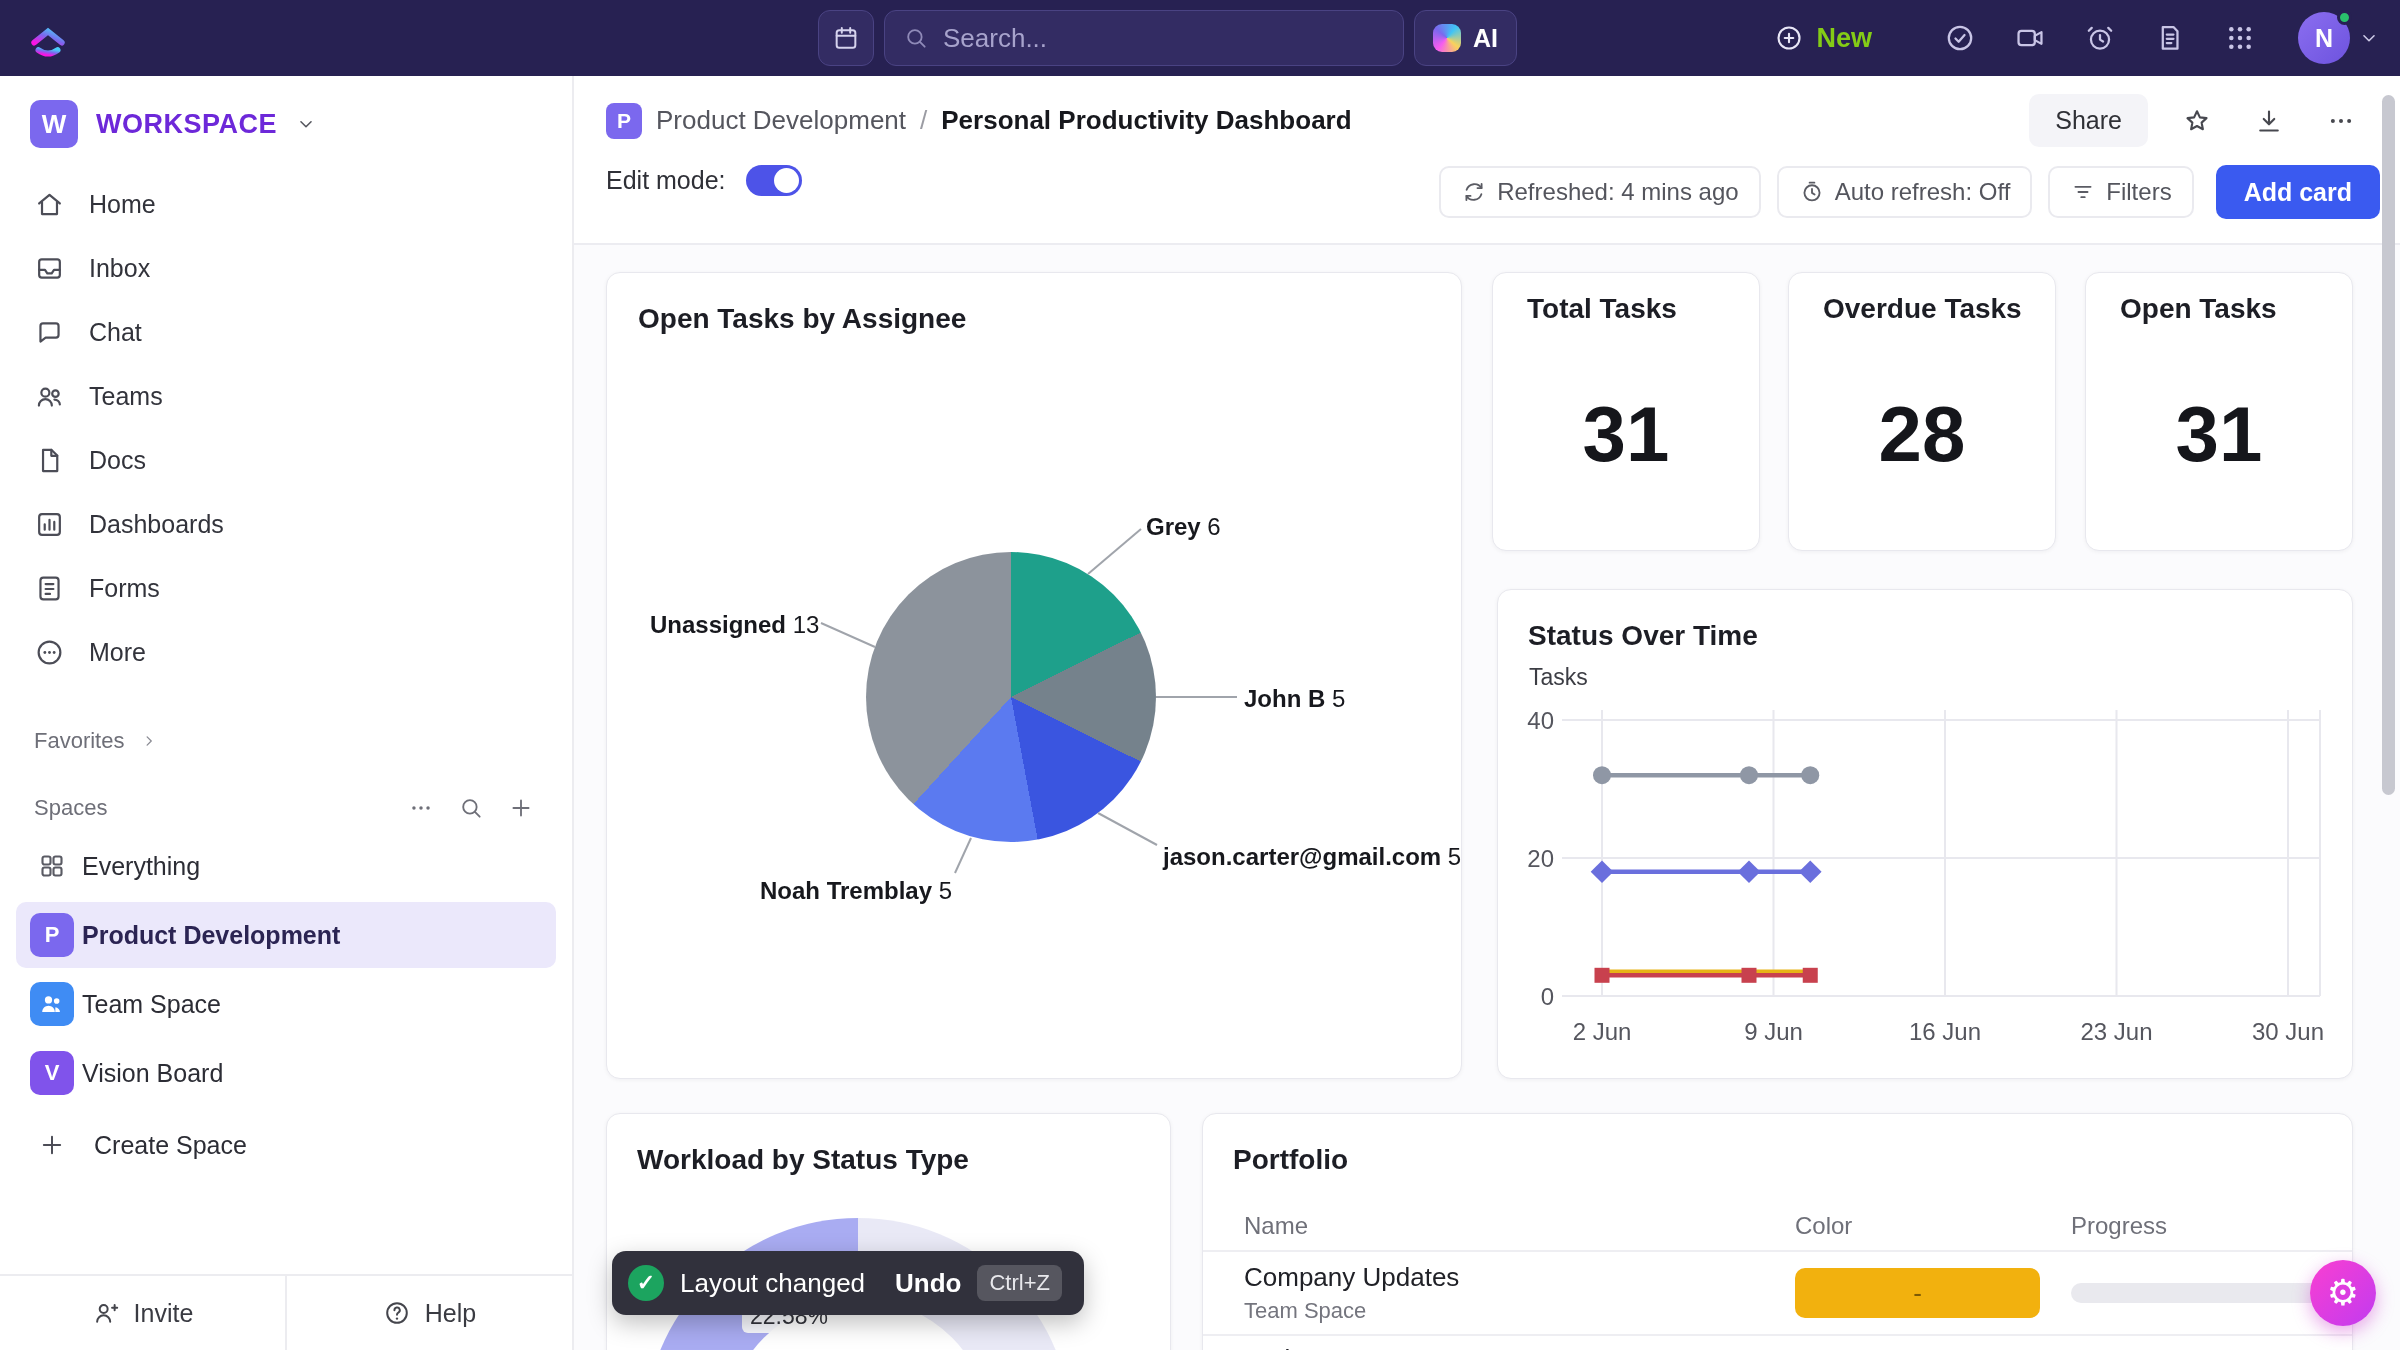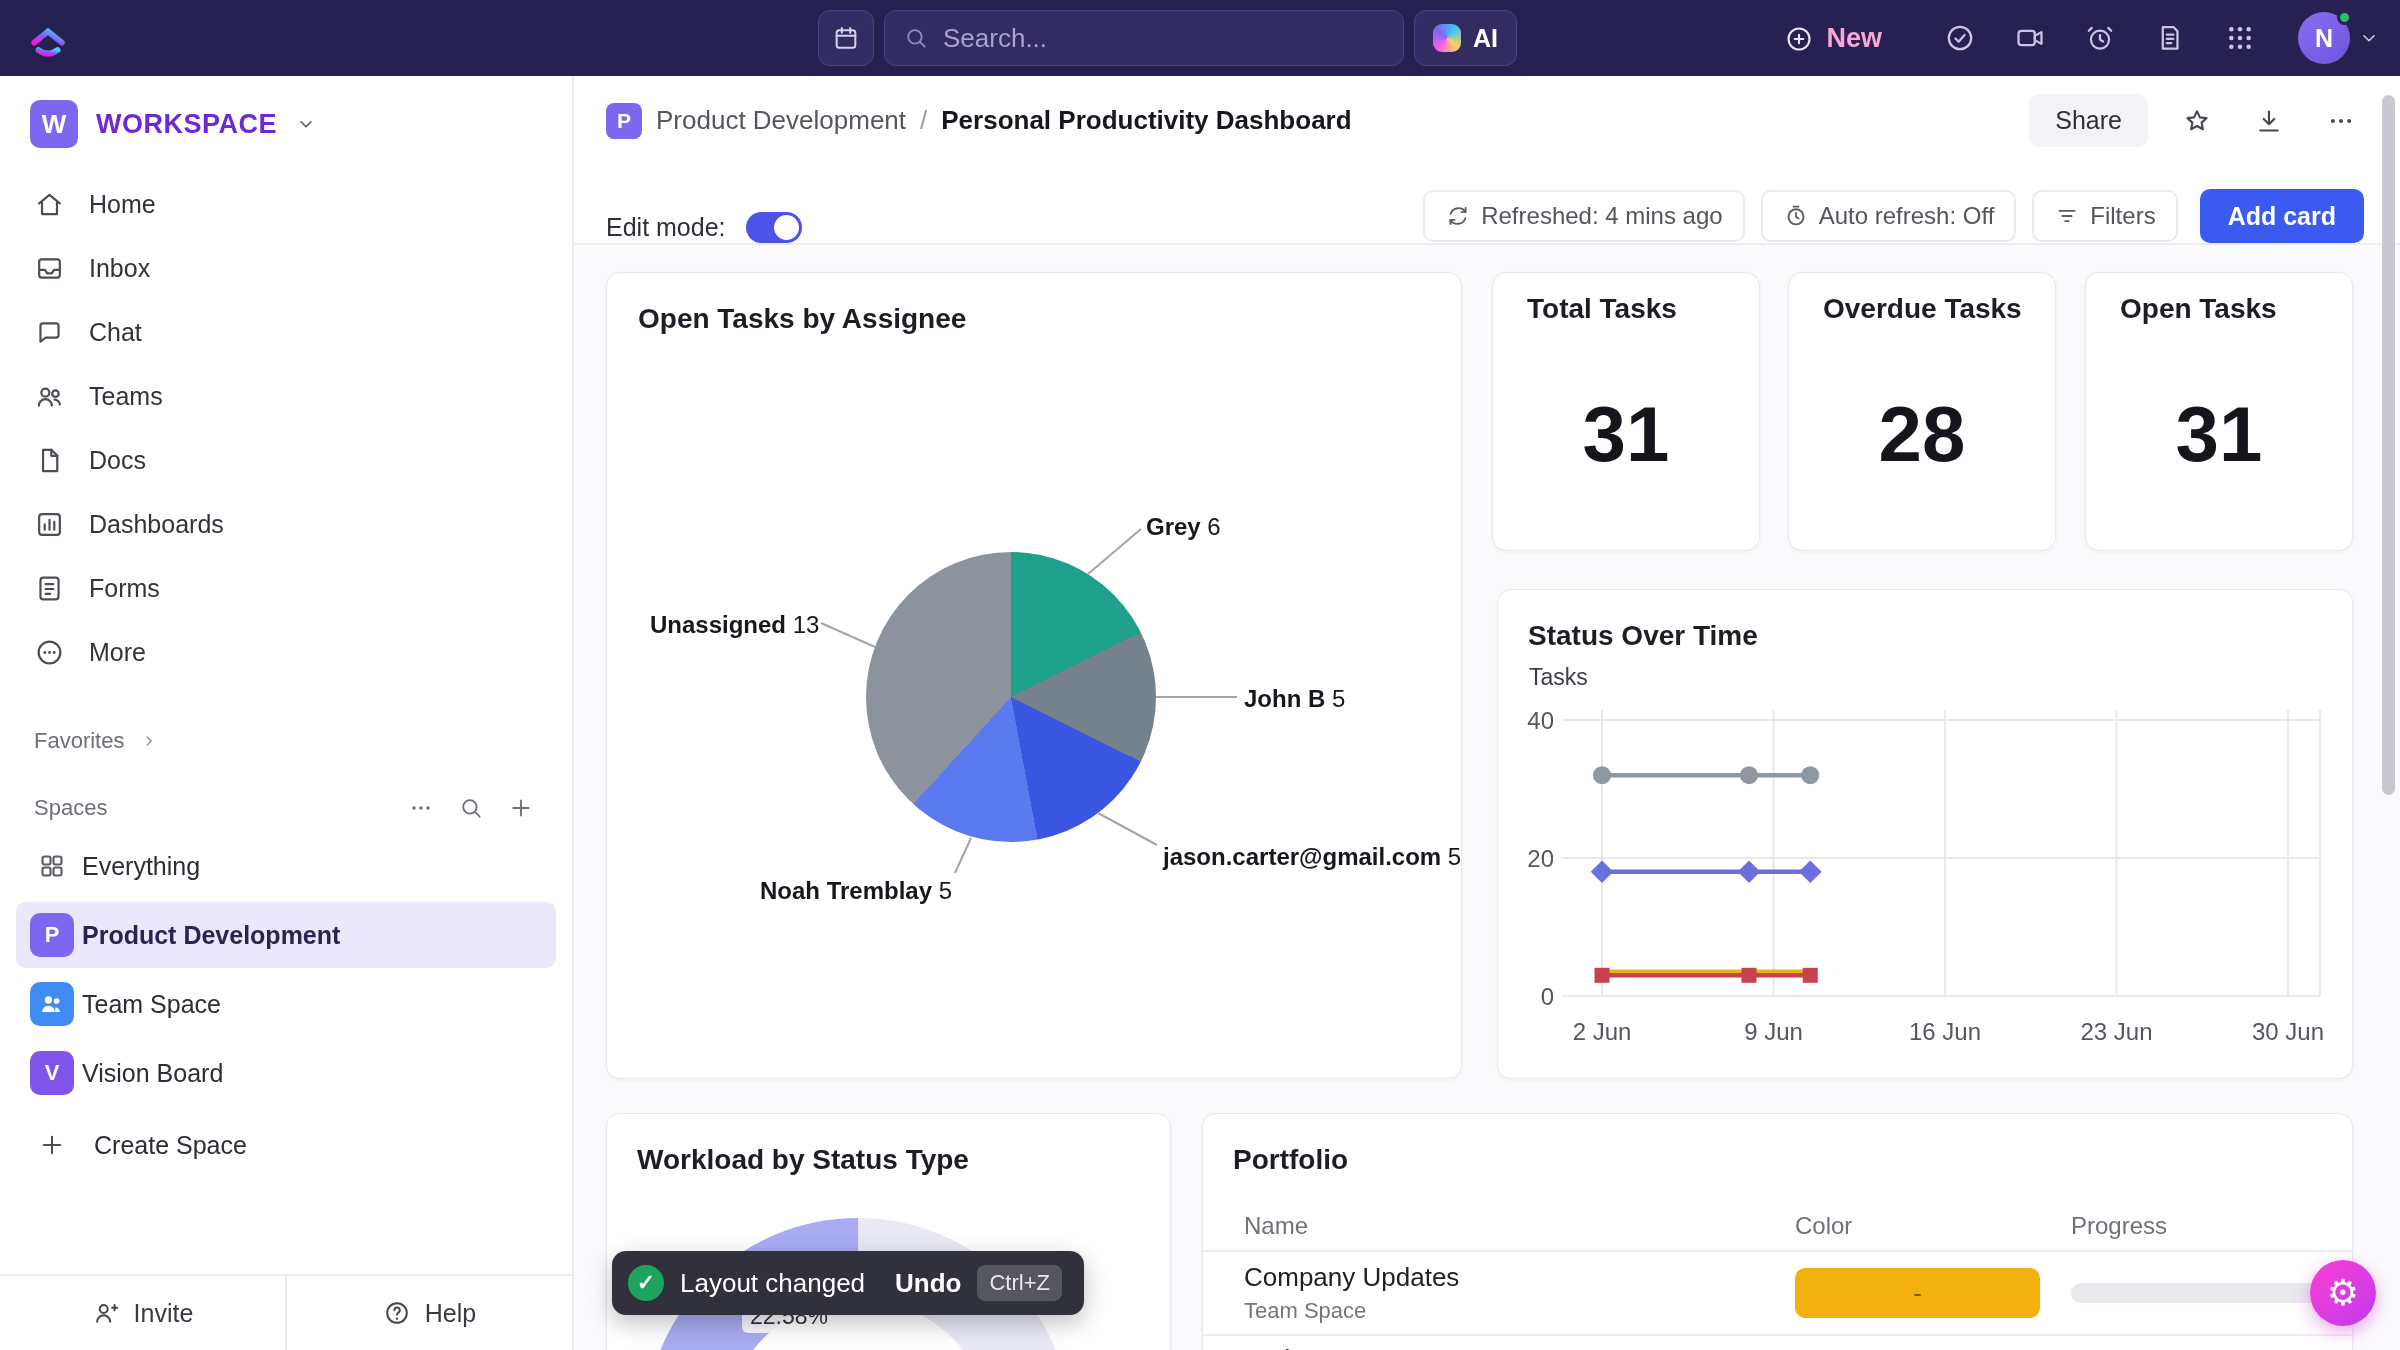--- a/index.html
+++ b/index.html
@@ -12,21 +12,21 @@
   
   .topbar{position:absolute;left:0;top:0;width:2400px;height:76px;background:#272152;color:#fff}
   .topbar-left{position:absolute;left:26px;top:0;height:76px;display:flex;align-items:center}
   .topbar-center{position:absolute;left:818px;top:10px;height:56px;display:flex;align-items:center;gap:10px}
   .cal-btn{width:56px;height:56px;border-radius:12px;background:#332c63;border:1px solid #4a4383;display:flex;align-items:center;justify-content:center;color:#d6d3ee;cursor:pointer}
   .searchbox{width:520px;height:56px;border-radius:12px;background:#332c63;border:1px solid #4a4383;display:flex;align-items:center;padding:0 18px;gap:14px;color:#a7a3cc;font-size:26px;cursor:text}
   .searchbox .ic{color:#8f8ab8}
   .ai-btn{height:56px;border-radius:12px;background:#332c63;border:1px solid #4a4383;display:flex;align-items:center;padding:0 18px;gap:12px;font-size:25px;font-weight:700;color:#fff;cursor:pointer}
   .ai-gem{width:28px;height:28px;border-radius:9px;background:conic-gradient(from 220deg,#f65cf0,#7b68ee,#40c4f5,#f9d35b,#f65cf0)}
   .topbar-right{position:absolute;right:20px;top:0;height:76px;display:flex;align-items:center;gap:34px}
-  .new-btn{display:flex;align-items:flex-end;gap:12px;font-size:27px;font-weight:600;color:#f9a8d4;background:none;border:none;cursor:pointer;margin-right:26px}
+  .new-btn{display:flex;align-items:center;gap:12px;font-size:27px;font-weight:600;color:#84cc16;background:none;border:none;cursor:pointer;margin-right:36px}
   .new-btn .ic{color:#e8e6f6}
   .tb-icons{display:flex;align-items:center;gap:34px}
   .tb-icon{width:36px;height:36px;background:none;border:none;color:#c9c5e6;cursor:pointer;display:flex;align-items:center;justify-content:center}
   .avatar-wrap{display:flex;align-items:center;gap:8px;cursor:pointer;margin-left:6px}
   .avatar{position:relative;width:52px;height:52px;border-radius:50%;background:linear-gradient(135deg,#8b6ef0,#6d53de);display:flex;align-items:center;justify-content:center;font-size:25px;font-weight:700;color:#fff}
   .status-dot{position:absolute;right:-2px;top:-2px;width:15px;height:15px;border-radius:50%;background:#2ac06c;border:3px solid #272152}
   .av-chev{color:#cfcce8}
 
   
   .sidebar{position:absolute;left:0;top:76px;width:574px;height:1274px;background:#fff;border-right:2px solid #ececf0;display:flex;flex-direction:column}
@@ -59,21 +59,21 @@
   .main{position:absolute;left:574px;top:76px;right:0;bottom:0;background:#fff}
   .page-header{height:89px;display:flex;align-items:center;justify-content:space-between;padding:0 36px 0 32px}
   .crumbs{display:flex;align-items:center;gap:14px}
   .crumb-badge{width:36px;height:36px;border-radius:8px;background:#7b68ee;color:#fff;font-size:21px;font-weight:700;display:flex;align-items:center;justify-content:center}
   .crumb-space{font-size:26px;color:#55565e;cursor:pointer}
   .crumb-sep{font-size:26px;color:#9b9ca3}
   .crumb-page{font-size:26px;font-weight:700;color:#17181d}
   .header-actions{display:flex;align-items:center;gap:26px}
   .share-btn{font-size:25px;color:#2f3036;background:#f4f4f8;border:none;border-radius:10px;padding:12px 26px;cursor:pointer}
   .hicon{width:46px;height:46px;background:none;border:none;color:#47484f;cursor:pointer;display:flex;align-items:center;justify-content:center}
-  .toolbar{height:80px;display:flex;align-items:flex-end;justify-content:space-between;padding:0 36px 0 32px;border-bottom:2px solid #ececf1}
+  .toolbar{height:80px;display:flex;align-items:flex-start;justify-content:space-between;padding:0 20px 0 32px;border-bottom:2px solid #ececf1}
   .tleft{display:flex;align-items:center;gap:20px}
   .edit-label{font-size:25px;color:#2f3037}
   .toggle{position:relative;width:56px;height:31px;border-radius:16px;background:#4d53e8;display:inline-block;cursor:pointer}
   .toggle .knob{position:absolute;right:3px;top:3px;width:25px;height:25px;border-radius:50%;background:#fff}
   .tright{display:flex;align-items:center;gap:16px}
   .chip{height:52px;display:inline-flex;align-items:center;gap:10px;padding:0 20px;border:2px solid #eaeaef;border-radius:10px;font-size:24px;color:#54555d;cursor:pointer;background:#fff}
   .chip .ic{color:#5b5c64}
   .add-card{height:54px;margin-left:6px;padding:0 28px;border:none;border-radius:10px;background:#3a5af0;color:#fff;font-size:25px;font-weight:600;cursor:pointer}
 
   .content{position:absolute;left:0;top:169px;right:0;bottom:0;background:#fbfbfd;overflow:hidden}

